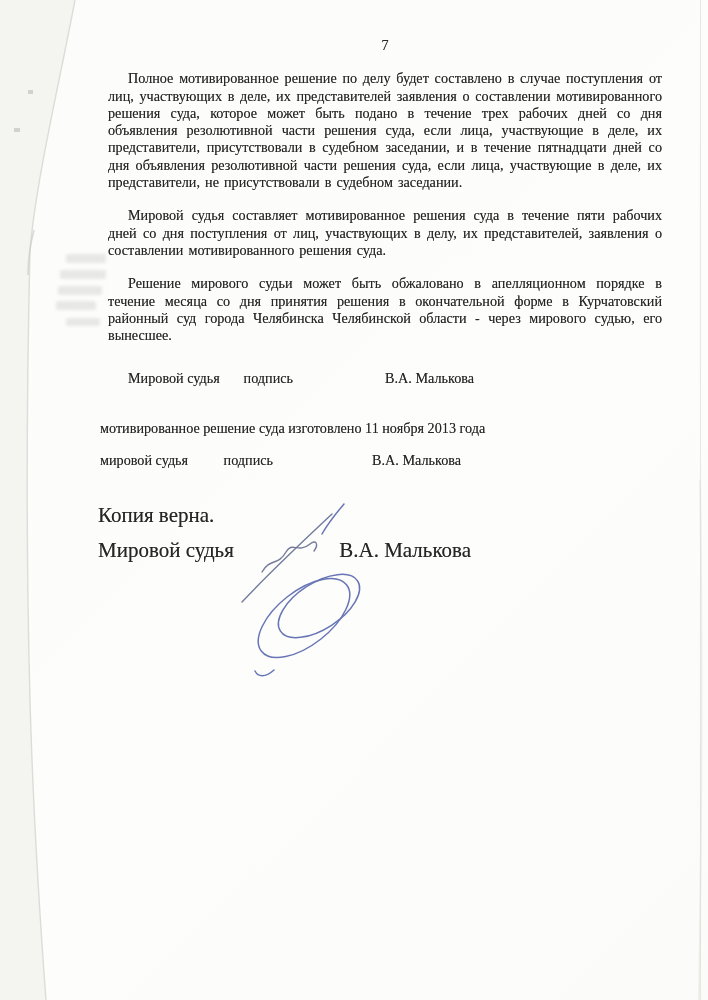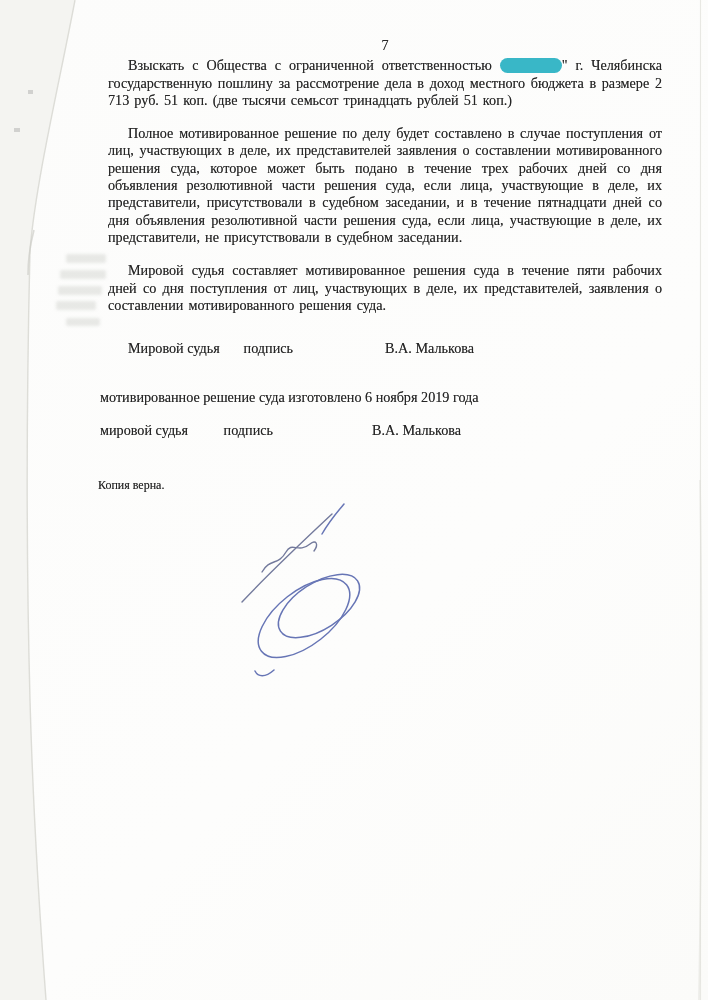--- a/index.html
+++ b/index.html
@@ -33,21 +33,21 @@
     display:inline-block;width:62px;height:15px;border-radius:8px;
     vertical-align:-3px;
   }
   .sigrow1{margin-top:26px;margin-left:20px;white-space:nowrap;}
   .sigrow1 .role{display:inline-block;width:112px;}
   .sigrow1 .sigword{display:inline-block;width:138px;}
   .noteline{margin-top:32px;margin-left:-8px;}
   .sigrow2{margin-top:15px;margin-left:-8px;white-space:nowrap;}
   .sigrow2 .role{display:inline-block;width:120px;}
   .sigrow2 .sigword{display:inline-block;width:145px;}
-  .cert{margin-top:38px;margin-left:-10px;font-size:12px;}
+  .cert{margin-top:38px;margin-left:-10px;font-size:21px;}
   .cert .row{margin-top:17px;white-space:nowrap;}
   .cert .row.first{margin-top:0;}
   .cert .role{display:inline-block;width:236px;}
   .sig-svg{position:absolute;pointer-events:none;}
 </style>
 </head>
 <body>
 
 <div class="page">
 
@@ -65,43 +65,47 @@
     <div class="ghost" style="left:56px;top:301px;width:40px;height:9px;"></div>
     <div class="ghost" style="left:66px;top:318px;width:34px;height:8px;"></div>
     <div class="speck" style="left:14px;top:128px;width:6px;height:4px;"></div>
     <div class="speck" style="left:28px;top:90px;width:5px;height:4px;"></div>
   </div>
 
   <div class="content">
 
     <div class="page-number">7</div>
 
-    <p><span>Взыскать с Общества с ограниченной ответственностью </span><span class="redaction" style="background: rgb(57, 183, 199);"></span><span>" г. Челябинска государственную пошлину за рассмотрение дела в доход местного бюджета в размере 2 713 руб. 51 коп. (две тысячи семьсот тринадцать рублей 51 коп.)</span></p>
 
     <p class="sp">Полное мотивированное решение по делу будет составлено в случае поступления от лиц, участвующих в деле, их представителей заявления о составлении мотивированного решения суда, которое может быть подано в течение трех рабочих дней со дня объявления резолютивной части решения суда, если лица, участвующие в деле, их представители, присутствовали в судебном заседании, и в течение пятнадцати дней со дня объявления резолютивной части решения суда, если лица, участвующие в деле, их представители, не присутствовали в судебном заседании.</p>
 
-    <p class="sp">Мировой судья составляет мотивированное решения суда в течение пяти рабочих дней со дня поступления от лиц, участвующих в деле, их представителей, заявления о составлении мотивированного решения суда.</p>
+    <p class="sp">Мировой судья составляет мотивированное решения суда в течение пяти рабочих дней со дня поступления от лиц, участвующих в делу, их представителей, заявления о составлении мотивированного решения суда.</p>
 
+    <p class="sp">Решение мирового судьи может быть обжаловано в апелляционном порядке в течение месяца со дня принятия решения в окончательной форме в Курчатовский районный суд города Челябинска Челябинской области - через мирового судью, его вынесшее.</p>
 
     <div class="sigrow1">
       <span class="role">Мировой судья</span>
       <span class="sigword">подпись</span>
       <span class="name">В.А. Малькова</span>
     </div>
 
-    <div class="noteline">мотивированное решение суда изготовлено 6 ноября 2019 года</div>
+    <div class="noteline">мотивированное решение суда изготовлено 11 ноября 2013 года</div>
 
     <div class="sigrow2">
       <span class="role">мировой судья</span>
       <span class="sigword">подпись</span>
       <span class="name">В.А. Малькова</span>
     </div>
 
     <div class="cert">
       <div class="row first">Копия верна.</div>
+      <div class="row">
+        <span class="role">Мировой судья</span>
+        <span class="name">В.А. Малькова</span>
+      </div>
     </div>
 
   </div>
 
   <svg class="sig-svg" style="left:218px;top:494px;" width="175" height="210" viewBox="0 0 175 210">
     <g fill="none" stroke-linecap="round" stroke="#5c648c" stroke-width="1.4" opacity="0.85">
       <path d="M24,108 C52,78 84,48 114,20"></path>
       <path d="M44,78 C52,64 60,72 68,58 C74,47 80,60 92,50 C98,45 101,50 96,57"></path>
     </g>
     <g fill="none" stroke-linecap="round" stroke="#4254a4" stroke-width="1.5" opacity="0.8">

